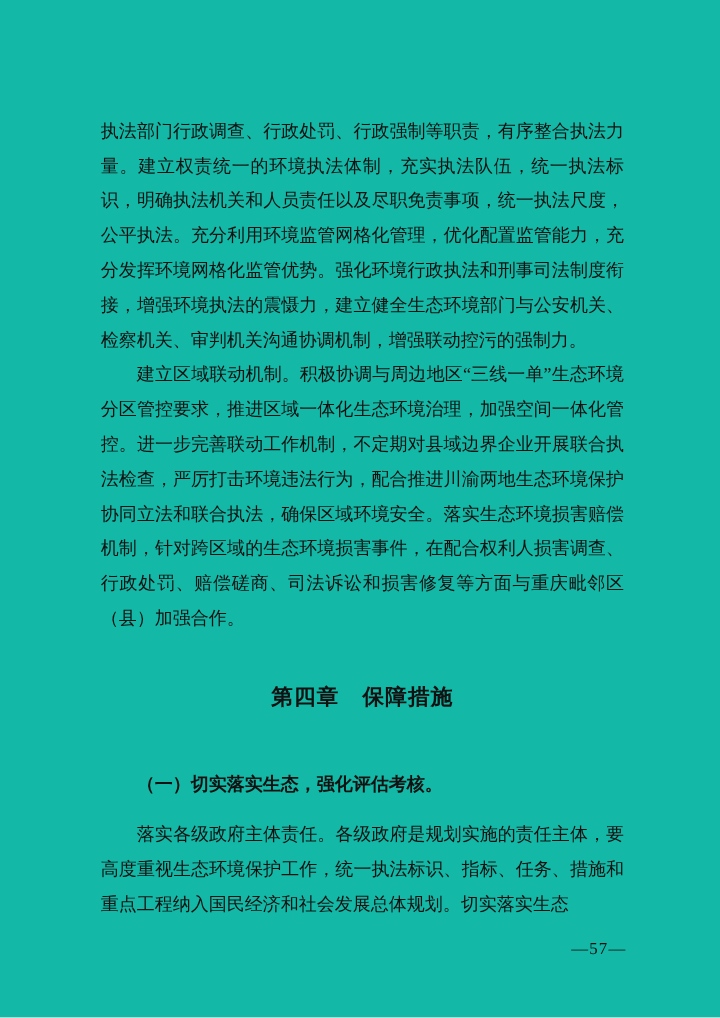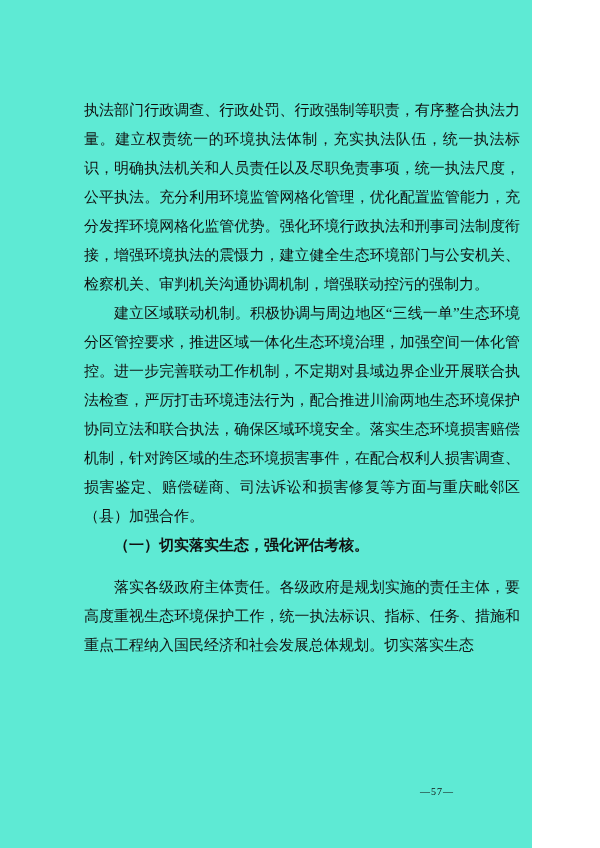--- a/index.html
+++ b/index.html
@@ -2,23 +2,23 @@
 <html><head>
 <meta charset="utf-8">
 <style>
   html, body {
     margin: 0;
     padding: 0;
     background: #ffffff;
   }
   .page {
     position: relative;
-    width: 532px;
+    width: 600px;
     height: 848px;
-    background: #5eead4;
+    background: #14b8a6;
     overflow: hidden;
     font-family: "Liberation Serif", "DejaVu Serif", serif;
     color: #111111;
   }
   .body-text {
     position: absolute;
     left: 84px;
     top: 96px;
     width: 436px;
   }
@@ -42,29 +42,30 @@
     line-height: 29px;
   }
   .section-title {
     font-weight: bold;
     margin-bottom: 13px;
   }
   .page-number {
     position: absolute;
     top: 782px;
     right: 78px;
-    font-size: 10px;
+    font-size: 14px;
     line-height: 20px;
     letter-spacing: 1px;
   }
 </style>
 </head>
 <body>
 
 <div class="page">
   <div class="body-text">
     <p class="para">执法部门行政调查、行政处罚、行政强制等职责，有序整合执法力量。建立权责统一的环境执法体制，充实执法队伍，统一执法标识，明确执法机关和人员责任以及尽职免责事项，统一执法尺度，公平执法。充分利用环境监管网格化管理，优化配置监管能力，充分发挥环境网格化监管优势。强化环境行政执法和刑事司法制度衔接，增强环境执法的震慑力，建立健全生态环境部门与公安机关、检察机关、审判机关沟通协调机制，增强联动控污的强制力。</p>
-    <p class="para indent">建立区域联动机制。积极协调与周边地区“三线一单”生态环境分区管控要求，推进区域一体化生态环境治理，加强空间一体化管控。进一步完善联动工作机制，不定期对县域边界企业开展联合执法检查，严厉打击环境违法行为，配合推进川渝两地生态环境保护协同立法和联合执法，确保区域环境安全。落实生态环境损害赔偿机制，针对跨区域的生态环境损害事件，在配合权利人损害调查、损害鉴定、赔偿磋商、司法诉讼和损害修复等方面与重庆毗邻区（县）加强合作。</p>
+    <p class="para indent">建立区域联动机制。积极协调与周边地区“三线一单”生态环境分区管控要求，推进区域一体化生态环境治理，加强空间一体化管控。进一步完善联动工作机制，不定期对县域边界企业开展联合执法检查，严厉打击环境违法行为，配合推进川渝两地生态环境保护协同立法和联合执法，确保区域环境安全。落实生态环境损害赔偿机制，针对跨区域的生态环境损害事件，在配合权利人损害调查、行政处罚、赔偿磋商、司法诉讼和损害修复等方面与重庆毗邻区（县）加强合作。</p>
+    <h2 class="chapter-heading">第四章　保障措施</h2>
     <p class="para indent section-title">（一）切实落实生态，强化评估考核。</p>
     <p class="para indent">落实各级政府主体责任。各级政府是规划实施的责任主体，要高度重视生态环境保护工作，统一执法标识、指标、任务、措施和重点工程纳入国民经济和社会发展总体规划。切实落实生态</p>
   </div>
   <div class="page-number">—57—</div>
 </div>
 
 </body></html>

